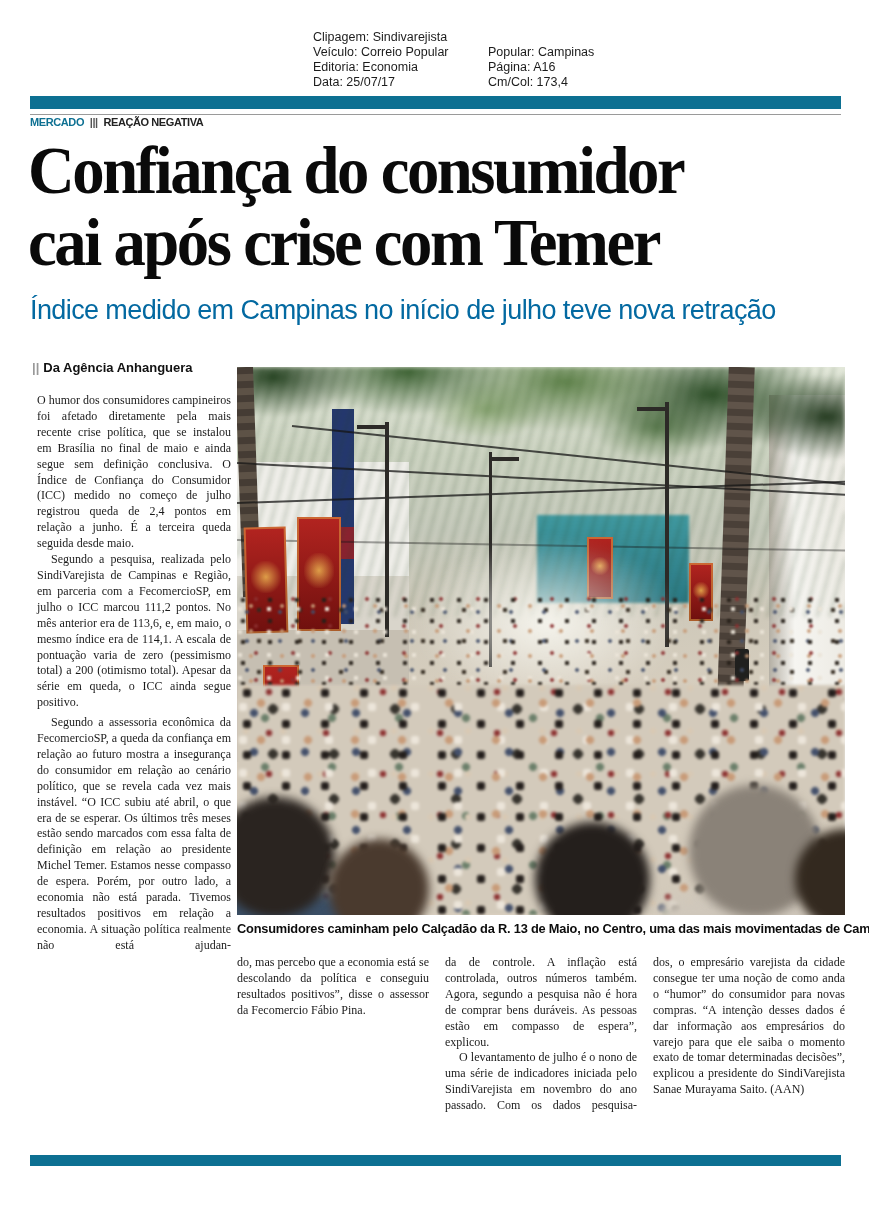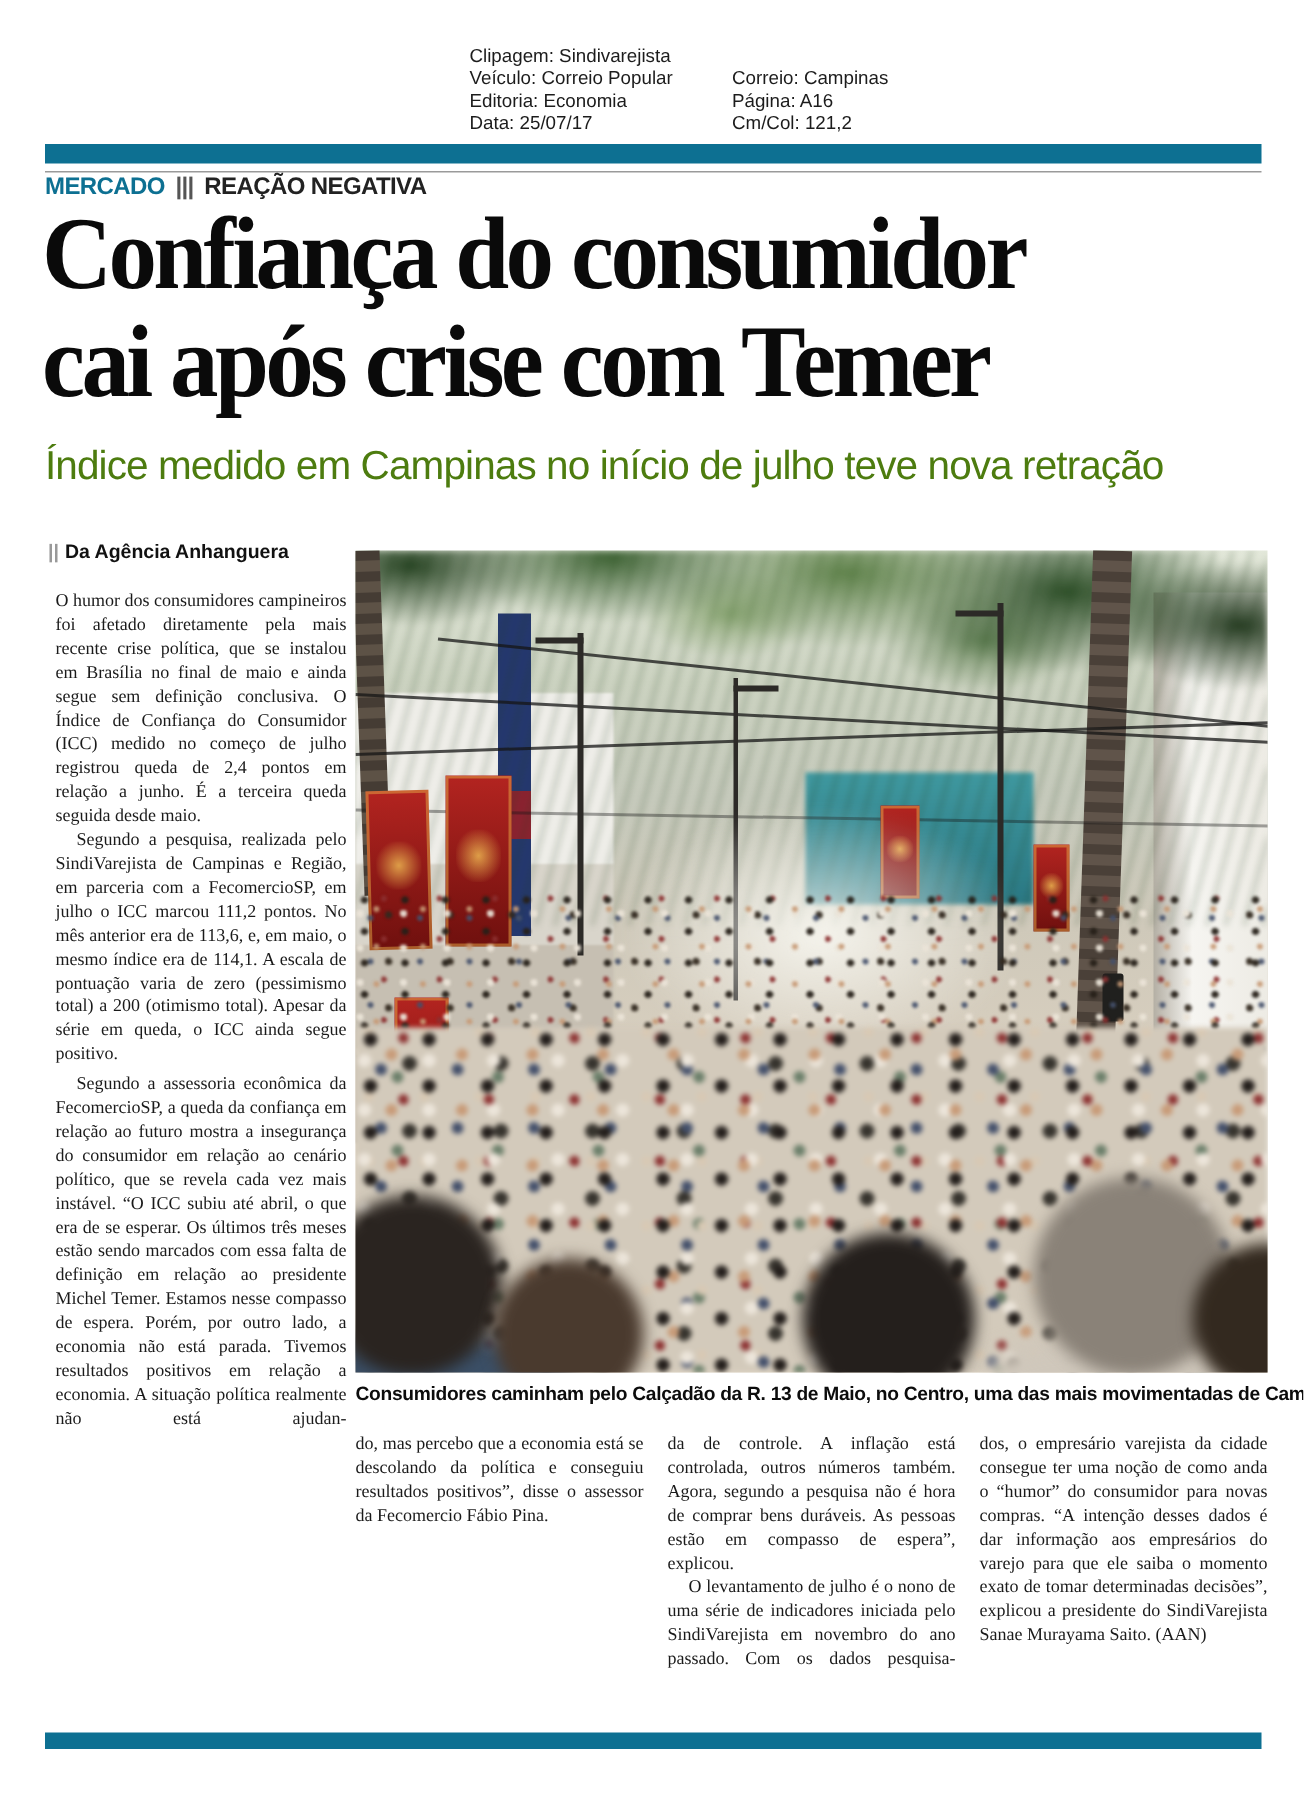--- a/index.html
+++ b/index.html
@@ -10,32 +10,32 @@
   
   .meta { position:absolute; left:313px; top:30px; width:420px;
     font-family:"Liberation Sans", sans-serif; font-size:12.5px; line-height:15px; color:#1c1c1c; }
   .meta-row { display:flex; }
   .meta-left  { width:175px; }
   .meta-right { width:200px; }
   
   .topbar { position:absolute; left:30px; top:96px; width:811px; height:13px; background:#0d7092; }
   .topline { position:absolute; left:30px; top:114px; width:811px; height:1px; background:#9a9a9a; }
   .kicker { position:absolute; left:30px; top:116px; width:700px;
-    font-family:"Liberation Sans", sans-serif; font-size:16px; font-weight:bold;
+    font-family:"Liberation Sans", sans-serif; font-size:11px; font-weight:bold;
     letter-spacing:-0.4px; color:#222; }
   .kicker .section { color:#0d7092; }
   .kicker .sep { color:#555; font-weight:bold; padding:0 3px; }
   
   .headline { position:absolute; left:28px; top:134px; width:830px;
     font-family:"Liberation Serif", serif; font-weight:bold; color:#0a0a0a;
     font-size:66px; line-height:69px; letter-spacing:-2.5px;
     transform:scale(0.98,1.04); transform-origin:left top; white-space:nowrap; }
   .deck { position:absolute; left:30px; top:295px; width:815px;
     font-family:"Liberation Sans", sans-serif; font-size:27px; font-weight:400;
-    letter-spacing:-0.6px; color:#4d7c0f; white-space:nowrap; }
+    letter-spacing:-0.6px; color:#0369a1; white-space:nowrap; }
   .credit { position:absolute; left:445px; top:347px; width:400px; text-align:right;
     font-family:"Liberation Sans", sans-serif; font-size:11px; font-weight:bold; color:#111; }
   .byline { position:absolute; left:32px; top:360px; width:200px;
     font-family:"Liberation Sans", sans-serif; font-size:13px; font-weight:bold; color:#111; }
   .byline .bars { color:#999; font-weight:bold; margin-right:4px; }
   
   .leftcol { position:absolute; left:37px; top:393px; width:194px; }
   .body-p { font-size:12px; line-height:15.9px; text-align:justify; margin:0 0 0 0; }
   .body-p.indent { text-indent:14px; }
   .body-p.jlast { text-align-last:justify; }
@@ -140,29 +140,29 @@
 
 <div class="page">
 
   <div class="meta">
     <div class="meta-row">
       <span class="meta-left">Clipagem: Sindivarejista</span>
       <span class="meta-right"></span>
     </div>
     <div class="meta-row">
       <span class="meta-left">Veículo: Correio Popular</span>
-      <span class="meta-right">Correio: Campinas</span>
+      <span class="meta-right">Popular: Campinas</span>
     </div>
     <div class="meta-row">
       <span class="meta-left">Editoria:  Economia</span>
       <span class="meta-right">Página: A16</span>
     </div>
     <div class="meta-row">
       <span class="meta-left">Data: 25/07/17</span>
-      <span class="meta-right">Cm/Col: 121,2</span>
+      <span class="meta-right">Cm/Col: 173,4</span>
     </div>
   </div>
 
   <div class="topbar"></div>
   <div class="topline"></div>
   <div class="kicker">
     <span class="section">MERCADO</span>
     <span class="sep">|||</span>
     <span class="label">REAÇÃO NEGATIVA</span>
   </div>

